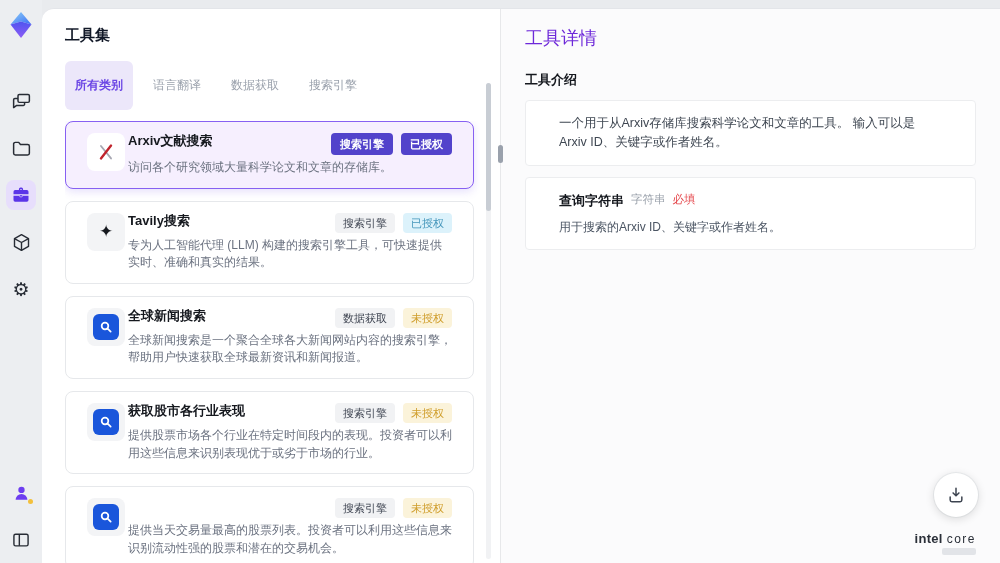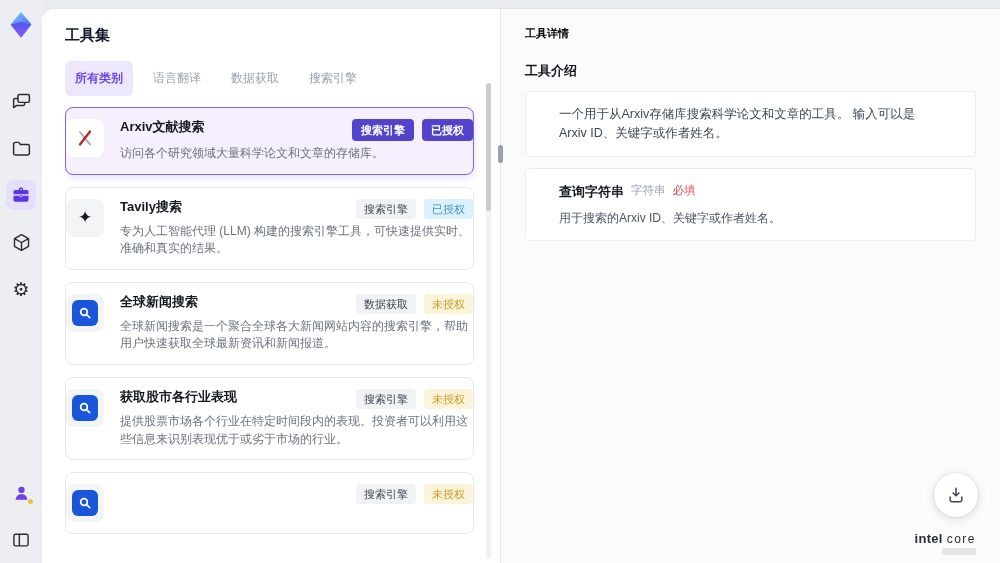--- a/index.html
+++ b/index.html
@@ -29,28 +29,28 @@
   .gear-glyph { font-size:19px; line-height:1; color:#272c35; font-family:"DejaVu Sans", sans-serif; }
 
   
   .shell { flex:1; padding-top:8px; display:flex; min-width:0; }
   .surface { flex:1; display:flex; background:#ffffff; border-radius:12px 0 0 0; overflow:hidden; border-top:1px solid #e3e5e9; }
 
   
   .list-panel { width:458px; flex-shrink:0; padding:17px 20px 0 23px; position:relative; }
   .panel-title { font-size:15px; font-weight:bold; color:#111827; }
   .tabs { display:flex; align-items:center; gap:10px; margin-top:16px; }
-  .tab { font-size:12px; color:#9aa1ac; padding:9px 10px; border-radius:6px; cursor:pointer; white-space:nowrap; }
+  .tab { font-size:12px; color:#9aa1ac; padding:16px 10px; border-radius:6px; cursor:pointer; white-space:nowrap; }
   .tab.active { background:#ece7fa; color:#6b46e5; font-weight:bold; }
 
   .cards { margin-top:11px; height:452px; overflow:hidden; padding-right:6px; }
   .card {
-    display:flex; gap:16px; align-items:flex-start;
+    display:flex; gap:3px; align-items:flex-start;
     border:1px solid #e6e8eb; border-radius:8px;
-    background:#fff; padding:11px 0; margin-bottom:12px; cursor:pointer;
+    background:#fff; padding:11px 21px; margin-bottom:12px; cursor:pointer;
   }
   .card.selected {
     background:#f6effe; border:1.5px solid #8760f2;
     box-shadow:0 3px 8px rgba(120,86,240,.18);
   }
   .tile {
     width:38px; height:38px; border-radius:8px; background:#f3f4f6;
     display:flex; align-items:center; justify-content:center; flex-shrink:0;
   }
   .card.selected .tile { background:#ffffff; }
@@ -72,21 +72,21 @@
 
   .scroll-track { position:absolute; right:9px; top:74px; bottom:4px; width:5px; border-radius:3px; background:#f1f2f4; }
   .scroll-thumb { position:absolute; right:9px; top:74px; width:5px; height:128px; border-radius:3px; background:#c8cdd4; cursor:grab; }
 
   
   .details {
     flex:1; background:#fbfbfc; border-left:1px solid #e7e8ea;
     padding:17px 24px; position:relative; min-width:0;
   }
   .resize-handle { position:absolute; left:-3px; top:136px; width:5px; height:18px; border-radius:3px; background:#9aa1ac; cursor:col-resize; }
-  .details-title { font-size:11px; font-weight:bold; color:#000000; }
+  .details-title { font-size:18px; font-weight:normal; color:#6d28d9; }
   .section-h { font-size:13px; font-weight:bold; color:#15181e; margin-top:21px; }
   .info-box {
     margin-top:11px; background:#ffffff; border:1px solid #ecedef; border-radius:4px;
     padding:13px 33px; font-size:12.5px; color:#3f4752; line-height:1.5;
   }
   .param-line { display:flex; align-items:flex-start; gap:7px; }
   .param-name { font-size:13px; font-weight:bold; color:#15181e; }
   .param-type { font-size:11.5px; color:#9aa1ab; }
   .param-required { font-size:11.5px; color:#e5484d; }
   .param-desc { margin-top:8px; font-size:12px; color:#4b5563; }
@@ -277,20 +277,21 @@
                 </svg>
               </span>
             </div>
             <div class="card-main">
               <div class="card-head">
                 <span class="card-tags">
                   <span class="tag cat">搜索引擎</span>
                   <span class="tag no">未授权</span>
                 </span>
               </div>
+              <div class="card-desc">提供当天交易量最高的股票列表。投资者可以利用这些信息来识别流动性强的股票和潜在的交易机会。</div>
             </div>
           </div>
 
         </div>
 
         <div class="scroll-track"></div>
         <div class="scroll-thumb"></div>
       </section>
 
       <section class="details">

